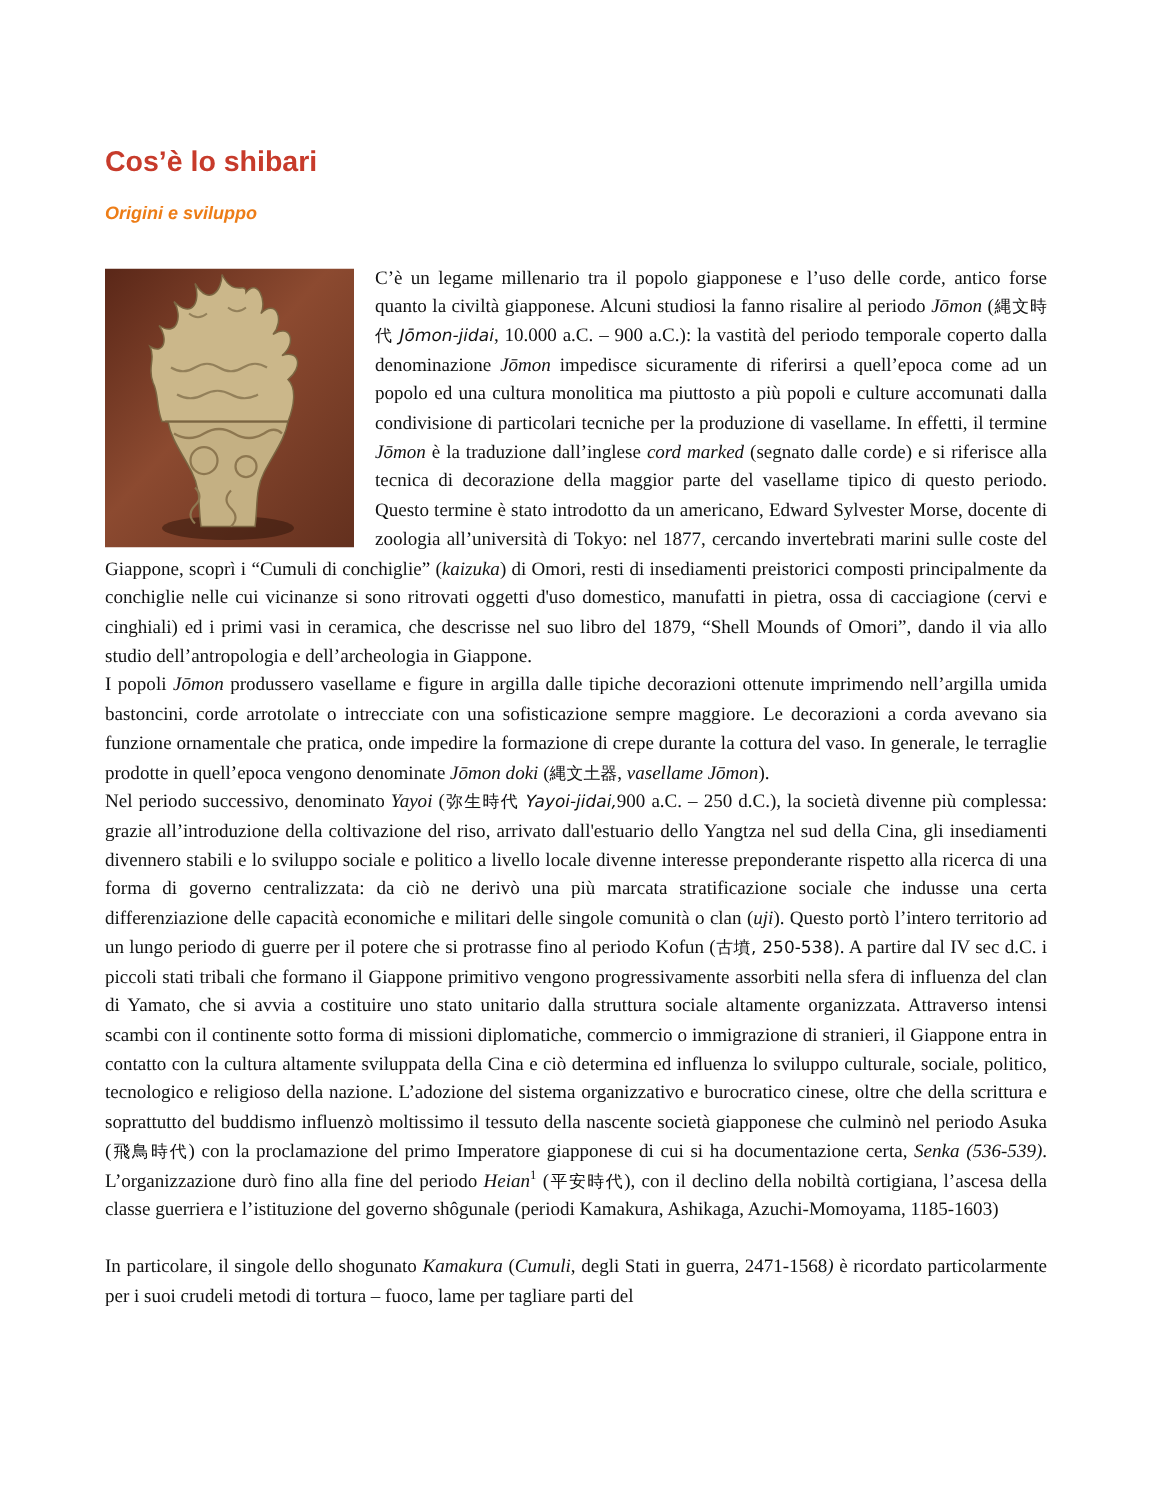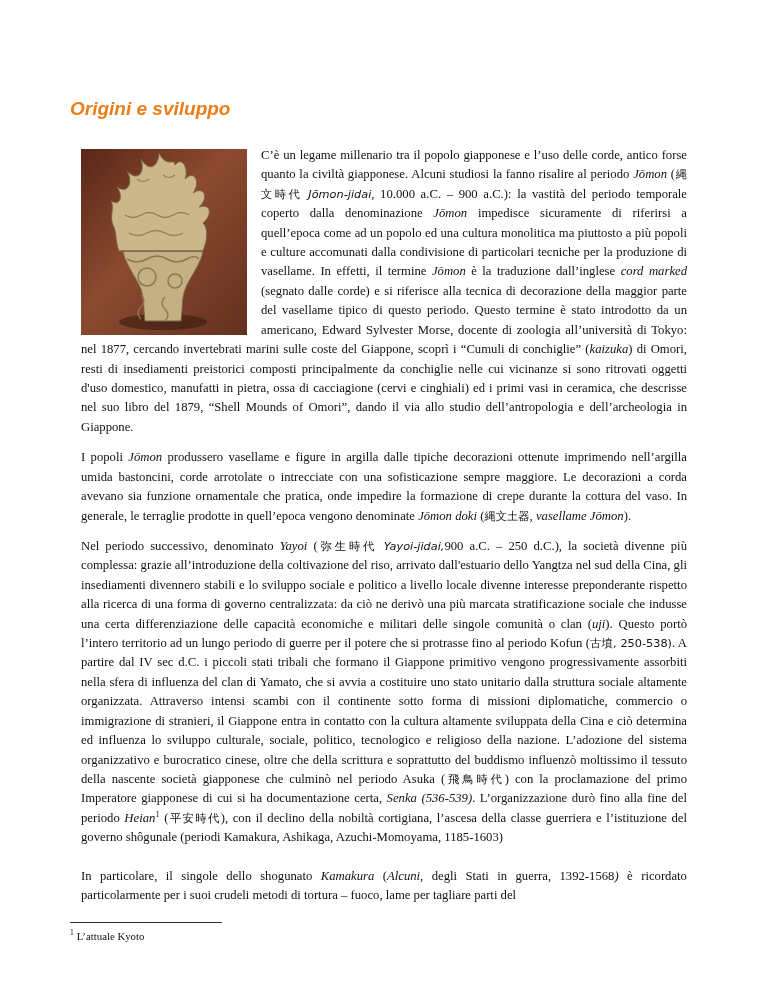--- a/index.html
+++ b/index.html
@@ -20,31 +20,31 @@
     font-weight: bold;
     font-size: 19px;
     line-height: 1.05;
     color: #c73b2b;
     margin: 0 0 17px 0;
   }
   .subtitle {
     font-family: "Liberation Sans", sans-serif;
     font-weight: bold;
     font-style: italic;
-    font-size: 19px;
+    font-size: 12px;
     line-height: 1.05;
     color: #ed7d17;
     margin: 0 0 27px 0;
   }
   .body-text {
     font-size: 12.7px;
     line-height: 1.53;
     text-align: justify;
   }
-  .para { margin: 11px; }
+  .para { margin: 0; }
   .para-spaced { margin-top: 19px; }
   .figure {
     float: left;
     width: 166px;
     height: 186px;
     margin: 3px 14px 5px 0;
     display: block;
   }
   .figure svg { display: block; }
   .seg-italic { font-style: italic; }
@@ -61,20 +61,21 @@
     font-size: 10.8px;
     line-height: 1.3;
   }
   .footnote .sup { vertical-align: super; font-size: 7.5px; margin-right: 3px; }
 </style>
 </head>
 <body>
 
 <div class="page">
 
+  <h1 class="title">Cos’è lo shibari</h1>
   <h2 class="subtitle">Origini e sviluppo</h2>
 
   <div class="body-text">
 
     <p class="para">
       <span class="figure">
         <svg viewBox="0 0 166 186" width="166" height="186">
           <defs>
             <linearGradient id="bg" x1="0" y1="0" x2="1" y2="1">
               <stop offset="0" stop-color="#5a2718"></stop>
@@ -101,24 +102,18 @@
           <path d="M82 26 q6 5 12 0" stroke="#93805a" stroke-width="1.2" fill="none"></path>
         </svg>
       </span>
       <span><span>C’è un legame millenario tra il popolo giapponese e l’uso delle corde, antico forse quanto la civiltà giapponese. Alcuni studiosi la fanno risalire al periodo </span><span class="seg-italic">Jōmon</span><span> (</span><span class="seg-sans">縄文時代 </span><span class="seg-sans-italic">Jōmon-jidai</span><span>, 10.000 a.C. – 900 a.C.): la vastità del periodo temporale coperto dalla denominazione </span><span class="seg-italic">Jōmon</span><span> impedisce sicuramente di riferirsi a quell’epoca come ad un popolo ed una cultura monolitica ma piuttosto a più popoli e culture accomunati dalla condivisione di particolari tecniche per la produzione di vasellame. In effetti, il termine </span><span class="seg-italic">Jōmon</span><span> è la traduzione dall’inglese </span><span class="seg-italic">cord marked</span><span> (segnato dalle corde) e si riferisce alla tecnica di decorazione della maggior parte del vasellame tipico di questo periodo. Questo termine è stato introdotto da un americano, Edward Sylvester Morse, docente di zoologia all’università di Tokyo: nel 1877, cercando invertebrati marini sulle coste del Giappone, scoprì i “Cumuli di conchiglie” (</span><span class="seg-italic">kaizuka</span><span>) di Omori, resti di insediamenti preistorici composti principalmente da conchiglie nelle cui vicinanze si sono ritrovati oggetti d'uso domestico, manufatti in pietra, ossa di cacciagione (cervi e cinghiali) ed i primi vasi in ceramica, che descrisse nel suo libro del 1879, “Shell Mounds of Omori”, dando il via allo studio dell’antropologia e dell’archeologia in Giappone.</span></span>
     </p>
 
     <p class="para"><span>I popoli </span><span class="seg-italic">Jōmon</span><span> produssero vasellame e figure in argilla dalle tipiche decorazioni ottenute imprimendo nell’argilla umida bastoncini, corde arrotolate o intrecciate con una sofisticazione sempre maggiore. Le decorazioni a corda avevano sia funzione ornamentale che pratica, onde impedire la formazione di crepe durante la cottura del vaso. In generale, le terraglie prodotte in quell’epoca vengono denominate </span><span class="seg-italic">Jōmon doki</span><span> (</span><span class="seg-sans">縄文土器</span><span>, </span><span class="seg-italic">vasellame Jōmon</span><span>).</span></p>
 
     <p class="para"><span>Nel periodo successivo, denominato </span><span class="seg-italic">Yayoi</span><span> (</span><span class="seg-sans">弥生時代 </span><span class="seg-sans-italic">Yayoi-jidai,</span><span>900 a.C. – 250 d.C.), la società divenne più complessa: grazie all’introduzione della coltivazione del riso, arrivato dall'estuario dello Yangtza nel sud della Cina, gli insediamenti divennero stabili e lo sviluppo sociale e politico a livello locale divenne interesse preponderante rispetto alla ricerca di una forma di governo centralizzata: da ciò ne derivò una più marcata stratificazione sociale che indusse una certa differenziazione delle capacità economiche e militari delle singole comunità o clan (</span><span class="seg-italic">uji</span><span>). Questo portò l’intero territorio ad un lungo periodo di guerre per il potere che si protrasse fino al periodo Kofun (</span><span class="seg-sans">古墳, 250-538)</span><span>. A partire dal IV sec d.C.  i piccoli stati tribali che formano il Giappone primitivo vengono progressivamente assorbiti nella sfera di influenza del clan di Yamato, che si avvia a costituire uno stato unitario dalla struttura sociale altamente organizzata. Attraverso intensi scambi con il continente sotto forma di missioni diplomatiche, commercio o immigrazione di stranieri, il Giappone entra in contatto con la cultura altamente sviluppata della Cina  e ciò determina ed influenza lo sviluppo culturale, sociale, politico, tecnologico e religioso della nazione. L’adozione del sistema organizzativo e burocratico cinese, oltre che della scrittura e soprattutto del buddismo influenzò moltissimo il tessuto della nascente società giapponese che culminò nel periodo Asuka (</span><span class="seg-sans">飛鳥時代</span><span>) con la proclamazione del primo Imperatore giapponese di cui si ha documentazione certa, </span><span class="seg-italic">Senka</span><span> </span><span class="seg-italic">(536-539)</span><span>. L’organizzazione durò fino alla fine del periodo </span><span class="seg-italic">Heian</span><span class="seg-super">1</span><span> (</span><span class="seg-sans">平安時代</span><span>), con il declino della nobiltà cortigiana, l’ascesa della classe guerriera e l’istituzione del governo shôgunale (periodi Kamakura, Ashikaga, Azuchi-Momoyama, 1185-1603)</span></p>
 
-    <p class="para para-spaced"><span>In particolare, il singole dello shogunato </span><span class="seg-italic">Kamakura</span><span> (</span><span class="seg-italic">Alcuni</span><span>, degli Stati in guerra, 1392-1568</span><span class="seg-italic">)</span><span> è ricordato particolarmente per i suoi crudeli metodi di tortura – fuoco, lame per tagliare parti del</span></p>
+    <p class="para para-spaced"><span>In particolare, il singole dello shogunato </span><span class="seg-italic">Kamakura</span><span> (</span><span class="seg-italic">Cumuli</span><span>, degli Stati in guerra, 2471-1568</span><span class="seg-italic">)</span><span> è ricordato particolarmente per i suoi crudeli metodi di tortura – fuoco, lame per tagliare parti del</span></p>
 
   </div>
 
-  <div class="footnote-area">
-    <div class="footnote-rule"></div>
-    <div class="footnote">
-      <span class="sup">1</span><span>L’attuale Kyoto</span>
-    </div>
-  </div>
 
 </div>
 
 </body></html>

